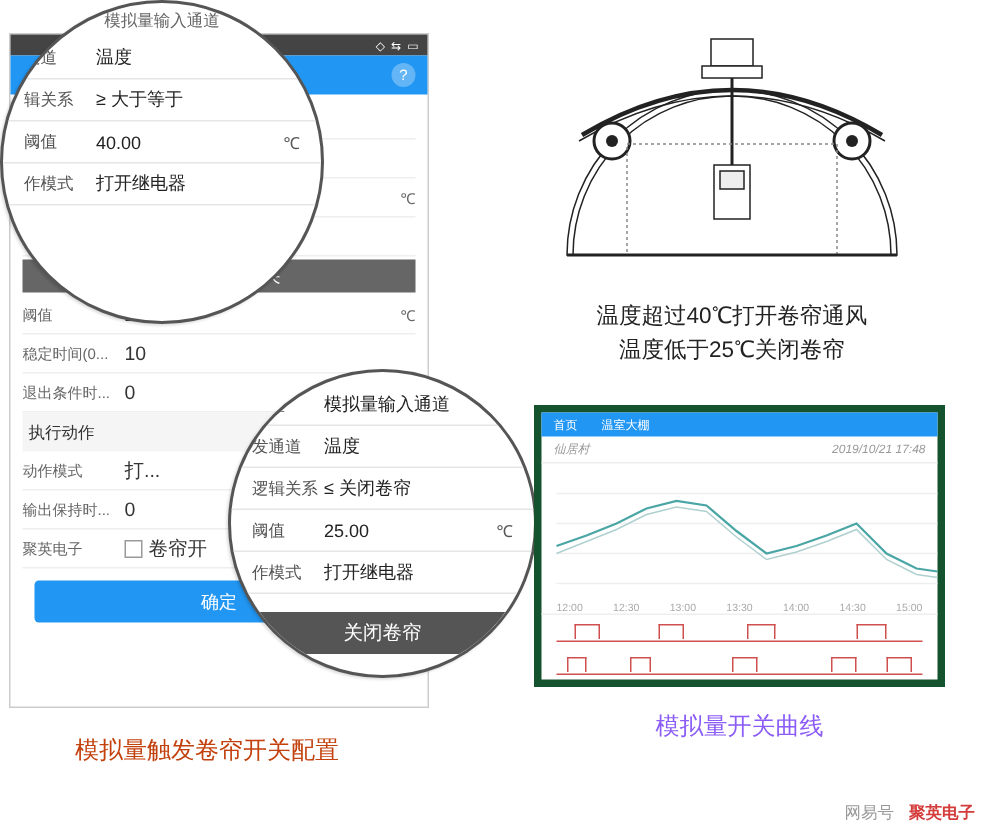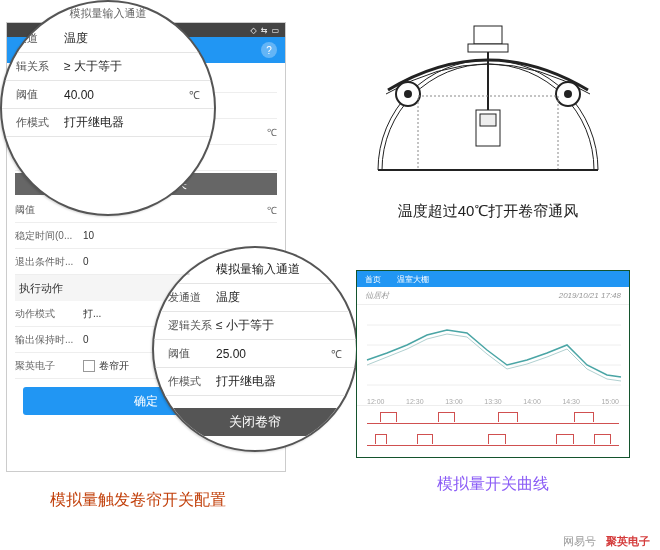--- a/index.html
+++ b/index.html
@@ -8,40 +8,40 @@
 
 .phone { position: absolute; left: 6px; top: 22px; width: 280px; height: 450px; background: #fff; border: 1px solid #ccc; }
 .statusbar { height: 14px; background: #444; display: flex; justify-content: flex-end; align-items: center; padding-right: 6px; gap: 4px; }
 .status-icon { color: #fff; font-size: 8px; }
 .titlebar { height: 26px; background: #2196f3; display: flex; align-items: center; padding: 0 8px; justify-content: space-between; color: #fff; font-size: 12px; }
 .help-icon { width: 16px; height: 16px; border-radius: 50%; background: rgba(255,255,255,0.3); display: flex; align-items: center; justify-content: center; font-size: 10px; }
 
 .phone-body { padding: 4px 8px; font-size: 11px; color: #333; }
 .row { display: flex; align-items: center; height: 26px; border-bottom: 1px solid #eee; }
 .row .lbl { width: 68px; color: #666; font-size: 10px; white-space: nowrap; overflow: hidden; }
-.row .val { flex: 1; color: #333; font-size: 10px; }
+.row .val { flex: 1; color: #333; font-size: 13px; }
 .row .unit { color: #666; font-size: 10px; }
 .row.action { background: #f5f5f5; border: none; padding-left: 4px; }
 .chkbox { width: 12px; height: 12px; border: 1px solid #999; display: inline-block; margin-right: 4px; }
 .confirm-btn { margin: 8px; height: 28px; background: #2196f3; color: #fff; display: flex; align-items: center; justify-content: center; border-radius: 3px; font-size: 12px; }
 
 
 .lens { position: absolute; border-radius: 50%; border: 2px solid #555; background: #fff; overflow: hidden; box-shadow: -1px 1px 2px rgba(0,0,0,0.15); }
 .lens-header { font-size: 11px; color: #666; text-align: center; padding: 4px 0; }
 .lens .row { height: 28px; border-bottom: 1px solid #e5e5e5; padding: 0 14px; }
 .lens .lbl { width: 48px; font-size: 11px; color: #555; }
 .lens .val { flex: 1; font-size: 12px; color: #222; }
 .lens .unit { font-size: 11px; color: #555; }
 .lens-footer { position: absolute; bottom: 14px; left: 0; right: 0; background: #555; color: #fff; height: 28px; display: flex; align-items: center; justify-content: center; font-size: 13px; }
 
 
 .diagram { position: absolute; left: 358px; top: 20px; width: 260px; height: 170px; }
 .diag-caption { position: absolute; left: 358px; top: 200px; width: 260px; text-align: center; font-size: 15px; color: #222; line-height: 1.5; }
 
-.chart { position: absolute; left: 356px; top: 270px; width: 274px; height: 188px; border: 1px solid #14532d; background: #fff; }
+.chart { position: absolute; left: 356px; top: 270px; width: 274px; height: 188px; border: 5px solid #14532d; background: #fff; }
 .chart-hdr { height: 16px; background: #2196f3; display: flex; align-items: center; padding-left: 8px; color: #fff; font-size: 8px; gap: 16px; }
 .chart-top { height: 18px; border-bottom: 1px solid #eee; display: flex; justify-content: space-between; align-items: center; padding: 0 8px; font-size: 8px; color: #999; font-style: italic; }
 .chart-line { position: relative; height: 100px; }
 .chart-relay { height: 50px; border-top: 1px solid #eee; position: relative; }
 .relay-track { position: absolute; left: 10px; right: 10px; height: 16px; }
 .pulse { position: absolute; border: 1px solid #d05050; border-bottom: none; top: 2px; height: 10px; }
 .baseline { position: absolute; left: 0; right: 0; bottom: 2px; border-bottom: 1px solid #d05050; }
 .chart-caption { position: absolute; left: 356px; top: 474px; width: 274px; text-align: center; font-size: 16px; color: #8b5cf6; }
 
 .caption-left { position: absolute; left: 50px; top: 490px; font-size: 16px; color: #c2410c; }
@@ -164,21 +164,21 @@
         <span class="val">模拟量输入通道</span>
         <span class="unit"></span>
       </div>
       <div class="row">
         <span class="lbl">发通道</span>
         <span class="val">温度</span>
         <span class="unit"></span>
       </div>
       <div class="row">
         <span class="lbl">逻辑关系</span>
-        <span class="val">≤ 小于等于</span>
+        <span class="val">≤ 关闭卷帘</span>
         <span class="unit"></span>
       </div>
       <div class="row">
         <span class="lbl">阈值</span>
         <span class="val">25.00</span>
         <span class="unit">℃</span>
       </div>
       <div class="row">
         <span class="lbl">作模式</span>
         <span class="val">打开继电器</span>
@@ -202,20 +202,21 @@
     <rect x="110" y="24" width="40" height="8" fill="#fff" stroke="#222"></rect>
     <line x1="130" y1="32" x2="130" y2="90" stroke="#222" stroke-width="2"></line>
     <rect x="118" y="90" width="24" height="36" fill="#fff" stroke="#222"></rect>
     <rect x="122" y="94" width="16" height="12" fill="#eee" stroke="#222"></rect>
     <rect x="60" y="76" width="140" height="74" fill="none" stroke="#888" stroke-dasharray="2 2"></rect>
     <line x1="20" y1="150" x2="240" y2="150" stroke="#222" stroke-width="2"></line>
   </svg>
 </div>
 <div class="diag-caption">
   <div>温度超过40℃打开卷帘通风</div>
+  <div>温度低于25℃关闭卷帘</div>
 </div>
 
 <div class="chart">
   <div class="chart-hdr">
     <span>首页</span>
     <span>温室大棚</span>
   </div>
   <div class="chart-top">
     <span>仙居村</span>
     <span>2019/10/21 17:48</span>

